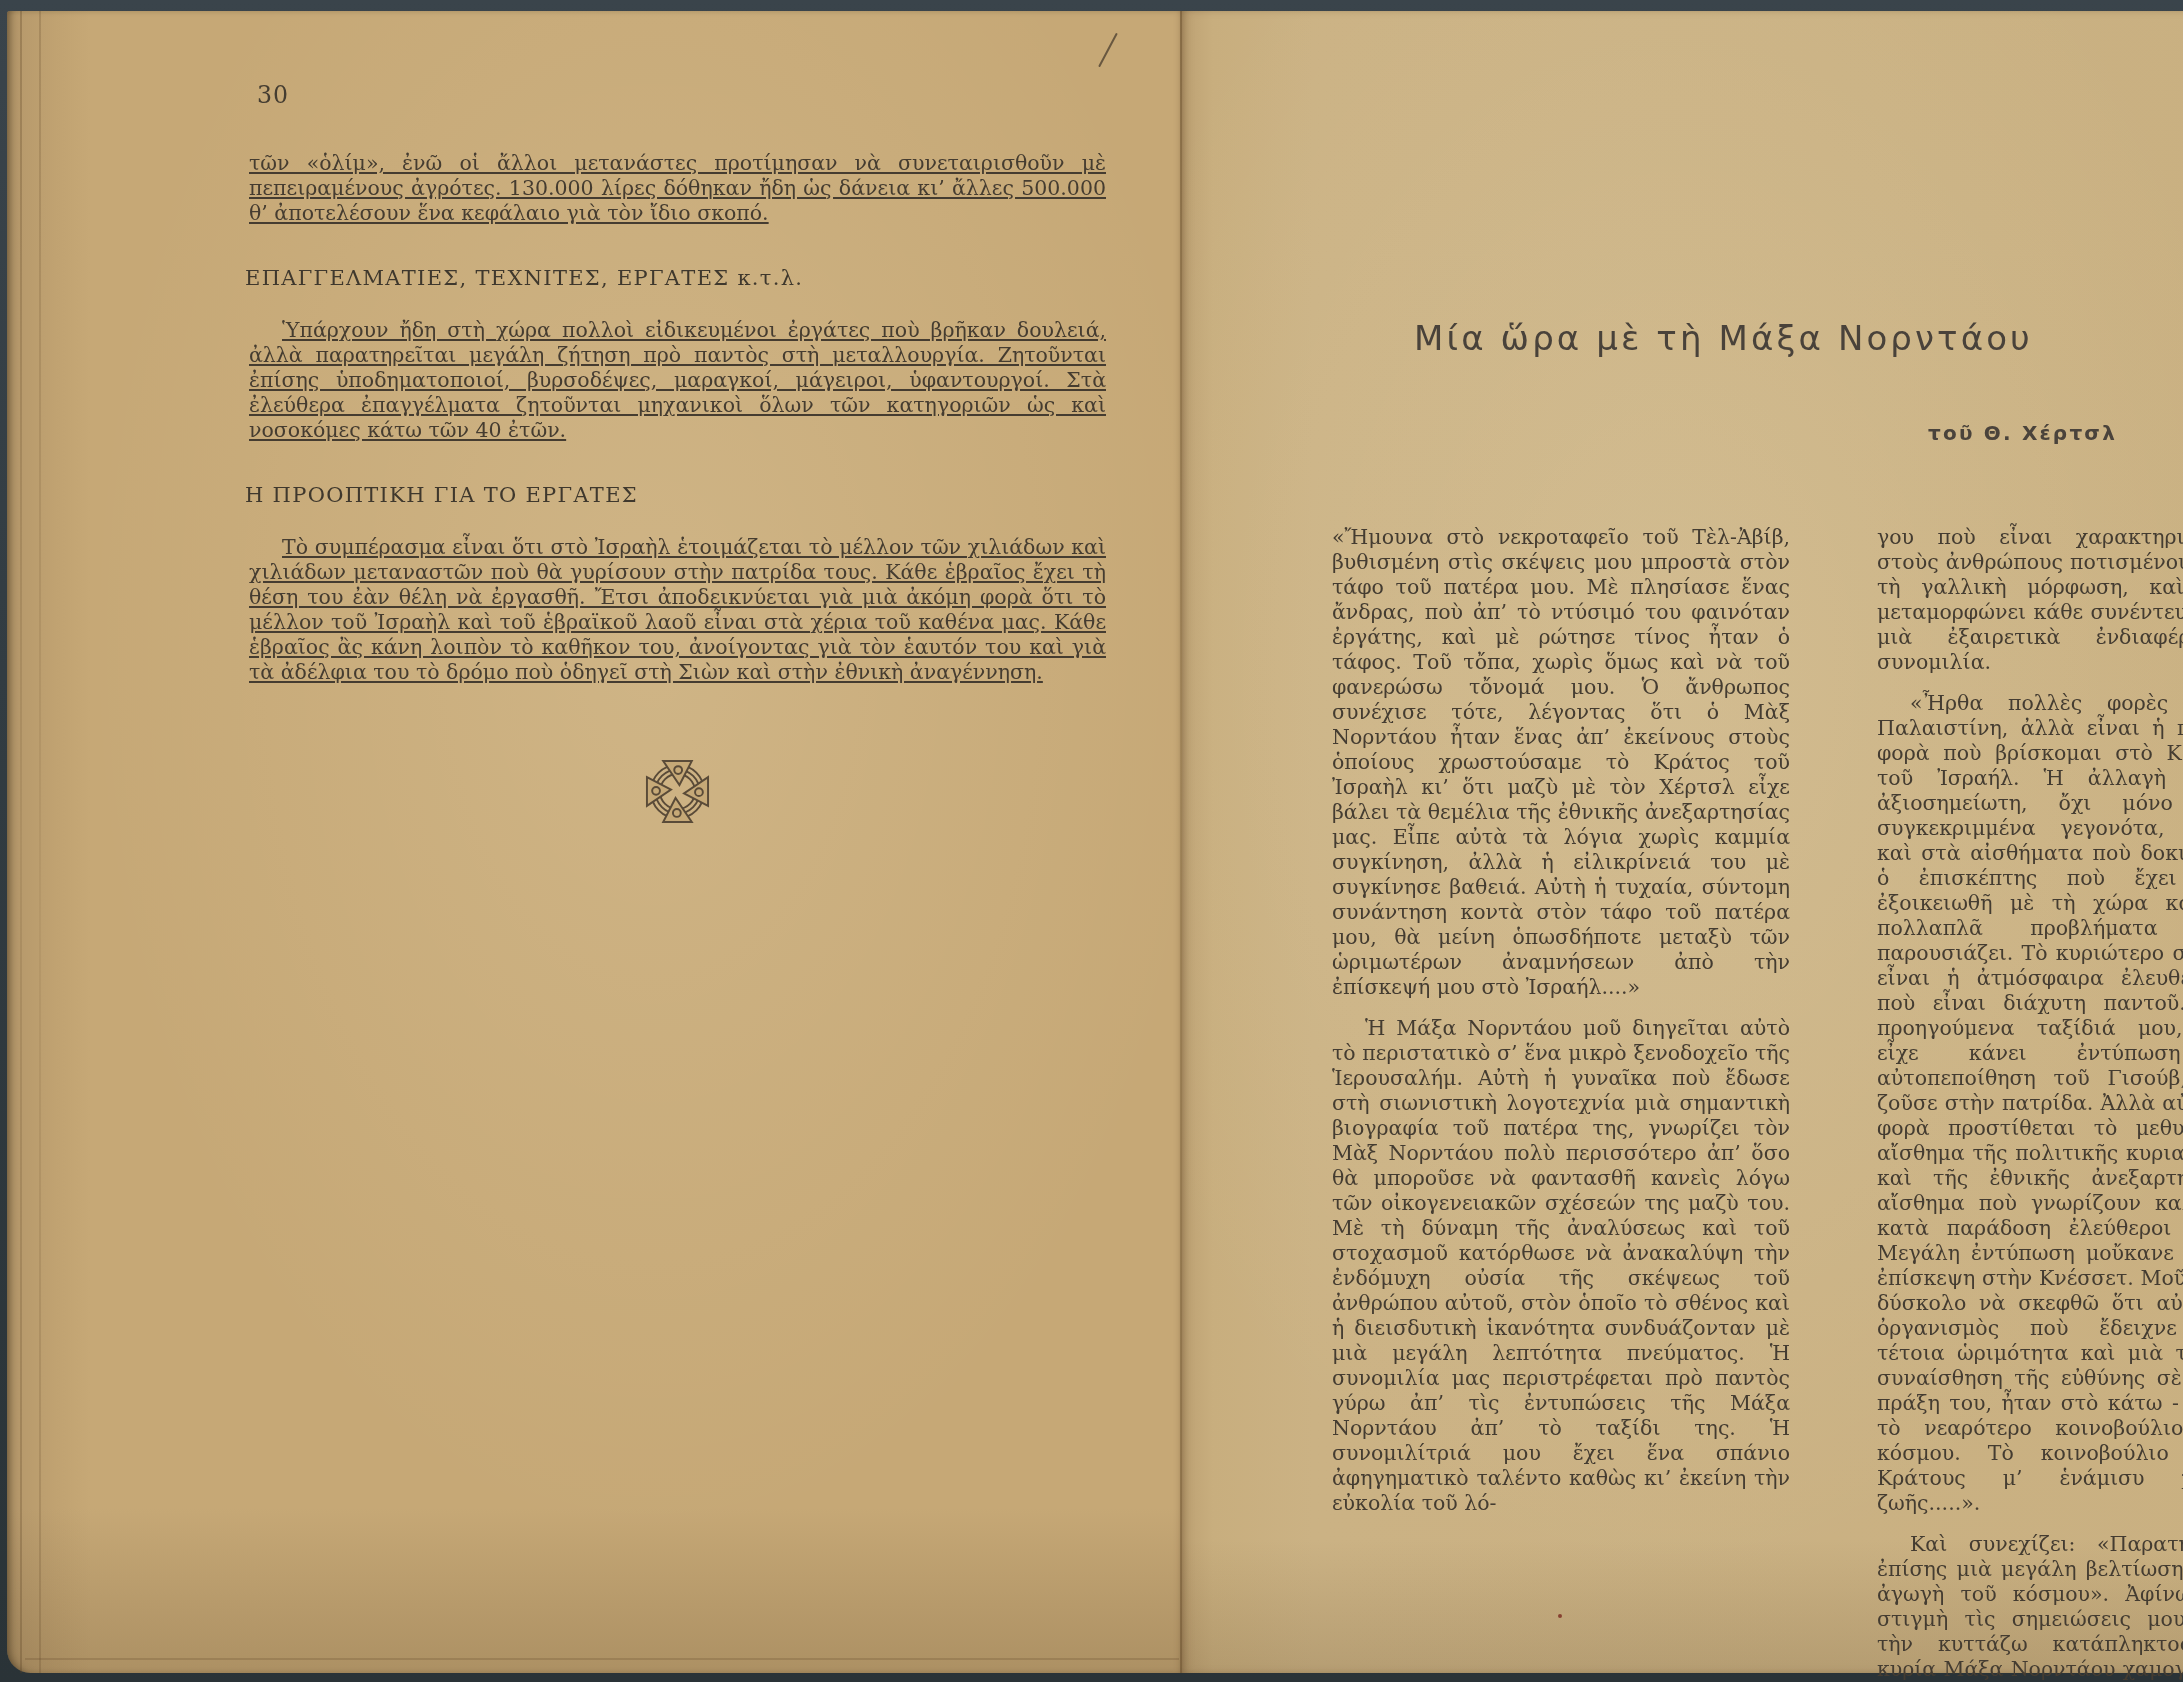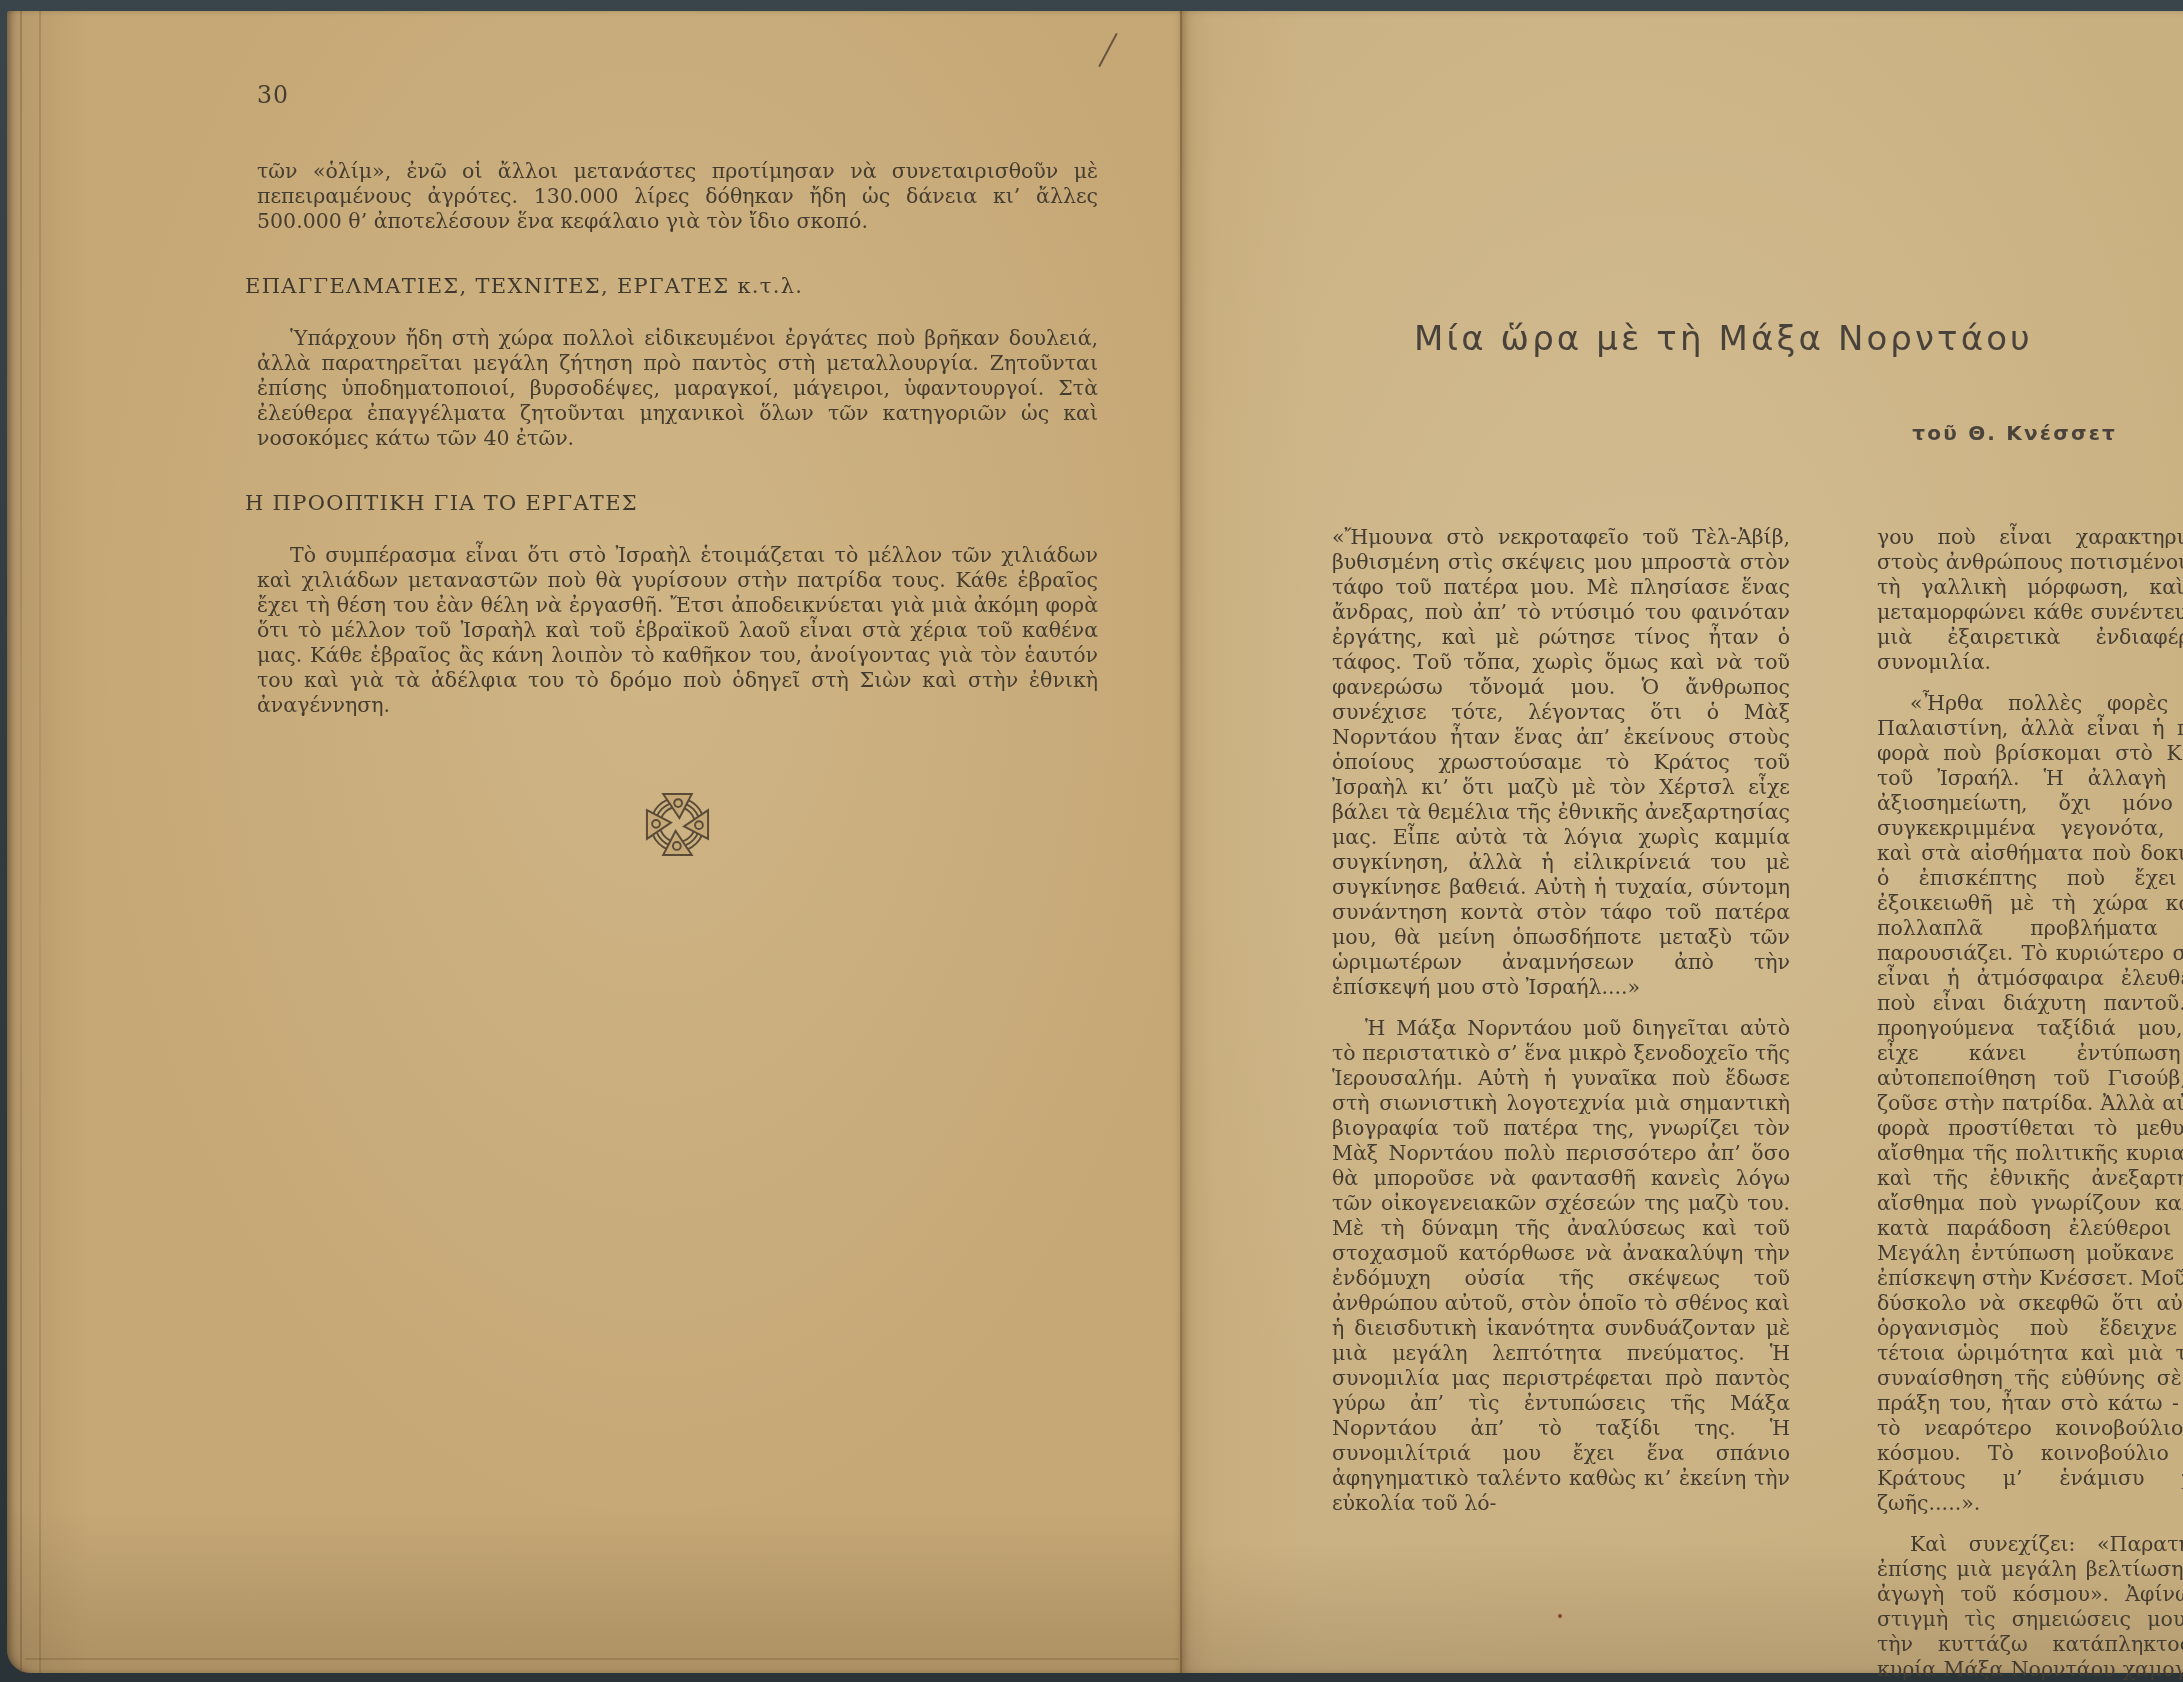--- a/index.html
+++ b/index.html
@@ -48,21 +48,21 @@
   }
   
   .pagenum{
     position:absolute;left:250px;top:73px;
     font:23.6px/1 "DejaVu Serif",serif;color:#453d31;letter-spacing:0.9px;
   }
   .lp-body{
     position:absolute;left:238px;top:136px;width:865px;
     font-size:20.5px;line-height:25px;color:#453c30;text-align:justify;
   }
-  .lp-body p{margin:12px;}
+  .lp-body p{margin:4px;text-decoration:underline;}
   .lp-body p.indent{text-indent:33px;}
   .lp-body h2{
     font-size:21px;line-height:25px;font-weight:normal;letter-spacing:1.3px;
     margin:40px 0 27px 0;color:#3f382d;text-align:left;
   }
   .ornament{margin-top:74px;display:flex;justify-content:center;}
   
   .title{
     position:absolute;left:48px;top:307px;width:987px;margin:0;
     text-align:center;font-family:"DejaVu Sans",sans-serif;font-weight:normal;
@@ -117,21 +117,21 @@
           <use href="#rose-tri" transform="rotate(270 50 50)"></use>
         </svg>
       </div>
     </div>
 
     <div class="pen-mark"></div>
   </div>
 
   <div class="page page-right">
     <h1 class="title">Μία ὥρα μὲ τὴ Μάξα Νορντάου</h1>
-    <div class="byline">τοῦ Θ. Κνέσσετ</div>
+    <div class="byline">τοῦ Θ. Χέρτσλ</div>
 
     <div class="col col-left">
       <p class="noindent">«Ἤμουνα στὸ νεκροταφεῖο τοῦ Τὲλ-Ἀβίβ, βυθισμένη στὶς σκέψεις μου μπροστὰ στὸν τάφο τοῦ πατέρα μου. Μὲ πλησίασε ἕνας ἄνδρας, ποὺ ἀπ’ τὸ ντύσιμό του φαινόταν ἐργάτης, καὶ μὲ ρώτησε τίνος ἦταν ὁ τάφος. Τοῦ τὄπα, χωρὶς ὅμως καὶ νὰ τοῦ φανερώσω τὄνομά μου. Ὁ ἄνθρωπος συνέχισε τότε, λέγοντας ὅτι ὁ Μὰξ Νορντάου ἦταν ἕνας ἀπ’ ἐκείνους στοὺς ὁποίους χρωστούσαμε τὸ Κράτος τοῦ Ἰσραὴλ κι’ ὅτι μαζὺ μὲ τὸν Χέρτσλ εἶχε βάλει τὰ θεμέλια τῆς ἐθνικῆς ἀνεξαρτησίας μας. Εἶπε αὐτὰ τὰ λόγια χωρὶς καμμία συγκίνηση, ἀλλὰ ἡ εἰλικρίνειά του μὲ συγκίνησε βαθειά. Αὐτὴ ἡ τυχαία, σύντομη συνάντηση κοντὰ στὸν τάφο τοῦ πατέρα μου, θὰ μείνη ὁπωσδήποτε μεταξὺ τῶν ὡριμωτέρων ἀναμνήσεων ἀπὸ τὴν ἐπίσκεψή μου στὸ Ἰσραήλ....»</p>
       <p class="indent">Ἡ Μάξα Νορντάου μοῦ διηγεῖται αὐτὸ τὸ περιστατικὸ σ’ ἕνα μικρὸ ξενοδοχεῖο τῆς Ἱερουσαλήμ. Αὐτὴ ἡ γυναῖκα ποὺ ἔδωσε στὴ σιωνιστικὴ λογοτεχνία μιὰ σημαντικὴ βιογραφία τοῦ πατέρα της, γνωρίζει τὸν Μὰξ Νορντάου πολὺ περισσότερο ἀπ’ ὅσο θὰ μποροῦσε νὰ φαντασθῆ κανεὶς λόγω τῶν οἰκογενειακῶν σχέσεών της μαζὺ του. Μὲ τὴ δύναμη τῆς ἀναλύσεως καὶ τοῦ στοχασμοῦ κατόρθωσε νὰ ἀνακαλύψη τὴν ἐνδόμυχη οὐσία τῆς σκέψεως τοῦ ἀνθρώπου αὐτοῦ, στὸν ὁποῖο τὸ σθένος καὶ ἡ διεισδυτικὴ ἱκανότητα συνδυάζονταν μὲ μιὰ μεγάλη λεπτότητα πνεύματος. Ἡ συνομιλία μας περιστρέφεται πρὸ παντὸς γύρω ἀπ’ τὶς ἐντυπώσεις τῆς Μάξα Νορντάου ἀπ’ τὸ ταξίδι της. Ἡ συνομιλίτριά μου ἔχει ἕνα σπάνιο ἀφηγηματικὸ ταλέντο καθὼς κι’ ἐκείνη τὴν εὐκολία τοῦ λό-</p>
     </div>
 
     <div class="col col-right">
       <p class="noindent">γου ποὺ εἶναι χαρακτηριστικὴ στοὺς ἀνθρώπους ποτισμένους ἀπ’ τὴ γαλλικὴ μόρφωση, καὶ ποὺ μεταμορφώνει κάθε συνέντευξη σὲ μιὰ ἐξαιρετικὰ ἐνδιαφέρουσα συνομιλία.</p>
       <p class="indent">«Ἦρθα πολλὲς φορὲς στὴν Παλαιστίνη, ἀλλὰ εἶναι ἡ πρώτη φορὰ ποὺ βρίσκομαι στὸ Κράτος τοῦ Ἰσραήλ. Ἡ ἀλλαγὴ εἶναι ἀξιοσημείωτη, ὄχι μόνο στὰ συγκεκριμμένα γεγονότα, ἀλλὰ καὶ στὰ αἰσθήματα ποὺ δοκιμάζει ὁ ἐπισκέπτης ποὺ ἔχει ἤδη ἐξοικειωθῆ μὲ τὴ χώρα καὶ τὰ πολλαπλᾶ προβλήματα ποὺ παρουσιάζει. Τὸ κυριώτερο σημεῖο εἶναι ἡ ἀτμόσφαιρα ἐλευθερίας, ποὺ εἶναι διάχυτη παντοῦ. Στὰ προηγούμενα ταξίδιά μου, μοῦ εἶχε κάνει ἐντύπωση ἡ αὐτοπεποίθηση τοῦ Γισούβ, ποὺ ζοῦσε στὴν πατρίδα. Ἀλλὰ αὐτὴ τὴ φορὰ προστίθεται τὸ μεθυστικὸ αἴσθημα τῆς πολιτικῆς κυριαρχίας καὶ τῆς ἐθνικῆς ἀνεξαρτησίας, αἴσθημα ποὺ γνωρίζουν καλὰ οἱ κατὰ παράδοση ἐλεύθεροι λαοί. Μεγάλη ἐντύπωση μοὔκανε καὶ ἡ ἐπίσκεψη στὴν Κνέσσετ. Μοῦ ἦταν δύσκολο νὰ σκεφθῶ ὅτι αὐτὸς ὁ ὀργανισμὸς ποὺ ἔδειχνε μιὰ τέτοια ὡριμότητα καὶ μιὰ τέτοια συναίσθηση τῆς εὐθύνης σὲ κάθε πράξη του, ἦταν στὸ κάτω - κάτω τὸ νεαρότερο κοινοβούλιο τοῦ κόσμου. Τὸ κοινοβούλιο ἑνὸς Κράτους μ’ ἑνάμισυ χρόνο ζωῆς.....».</p>
       <p class="indent">Καὶ συνεχίζει: «Παρατήρησα ἐπίσης μιὰ μεγάλη βελτίωση στὴν ἀγωγὴ τοῦ κόσμου». Ἀφίνω μιὰ στιγμὴ τὶς σημειώσεις μου, καὶ τὴν κυττάζω κατάπληκτος. Ἡ κυρία Μάξα Νορντάου χαμογελάει καὶ ὁλοκληρώνει τὴ σκέψη της! «Ἐννοῶ πράγματι τὴν καλὴ ἀνατροφὴ τοῦ κόσμου. Ἔτυχε</p>

